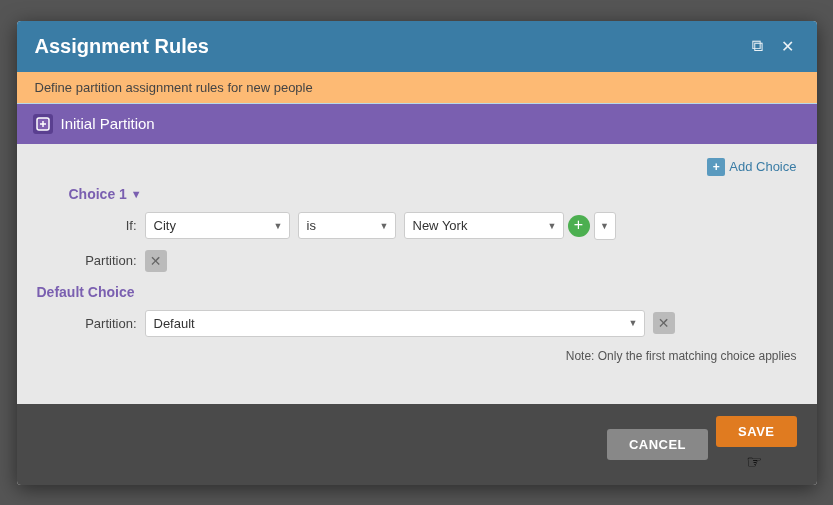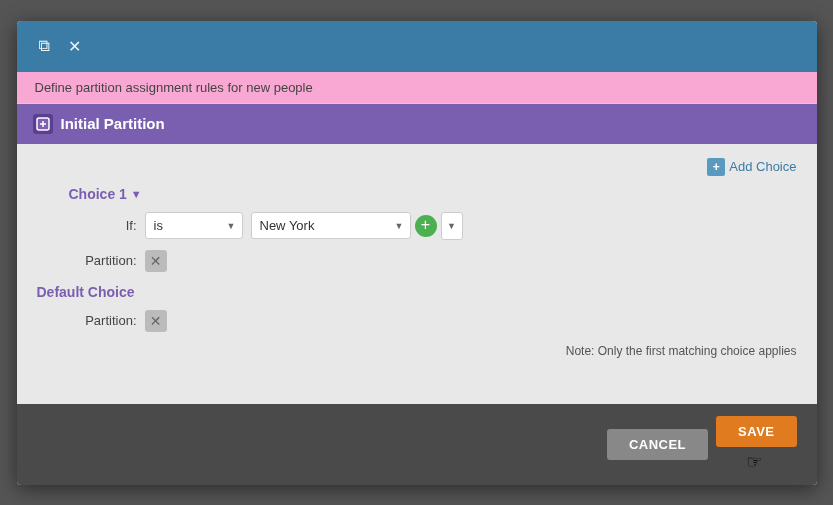--- a/index.html
+++ b/index.html
@@ -47,36 +47,36 @@
       background: none;
       border: none;
       color: white;
       cursor: pointer;
       font-size: 16px;
       padding: 2px 4px;
       opacity: 0.9;
     }
 
     .dialog-subtitle {
-      background: #f9a8d4;
+      background: #fdba74;
       color: #444;
       padding: 8px 18px;
       font-size: 13px;
       border-bottom: 1px solid #b8d8e8;
     }
 
     .section-header {
       background: #7a5fb0;
       color: white;
       padding: 10px 16px;
       display: flex;
       align-items: center;
       gap: 8px;
       font-size: 15px;
-      font-weight: bold;
+      font-weight: normal;
     }
 
     .section-icon {
       width: 20px;
       height: 20px;
       background: #5a3f90;
       border-radius: 3px;
       display: flex;
       align-items: center;
       justify-content: center;
@@ -334,20 +334,21 @@
       flex-direction: column;
       align-items: center;
     }
   </style>
 </head>
 <body>
 
 <div class="dialog">
 
   <div class="dialog-header">
+    <span class="dialog-header-title">Assignment Rules</span>
     <div class="dialog-header-actions">
       <button class="header-icon-btn">
         <span>⧉</span>
       </button>
       <button class="header-icon-btn">
         <span>✕</span>
       </button>
     </div>
   </div>
 
@@ -373,20 +374,25 @@
     </div>
 
     <div class="choice-label">
       <span>Choice 1</span>
       <span class="arrow">▼</span>
     </div>
 
     <div class="if-row">
       <span class="if-label">If:</span>
 
+      <div class="select-wrapper">
+        <select class="select-field city-select">
+          <option>City</option>
+        </select>
+      </div>
 
       <div class="select-wrapper">
         <select class="select-field is-select">
           <option>is</option>
         </select>
       </div>
 
       <div class="value-group">
         <div class="select-wrapper">
           <select class="select-field value-select">
@@ -400,20 +406,25 @@
 
     <div class="partition-row">
       <span class="partition-label">Partition:</span>
       <button class="remove-btn">✕</button>
     </div>
 
     <div class="default-choice-label">Default Choice</div>
 
     <div class="partition-row">
       <span class="partition-label">Partition:</span>
+      <div class="select-wrapper">
+        <select class="select-field default-partition">
+          <option>Default</option>
+        </select>
+      </div>
       <button class="remove-btn">✕</button>
     </div>
 
     <div class="note-row">Note: Only the first matching choice applies</div>
 
   </div>
 
   <div class="dialog-footer">
     <button class="btn-cancel">CANCEL</button>
     <div class="save-area">

